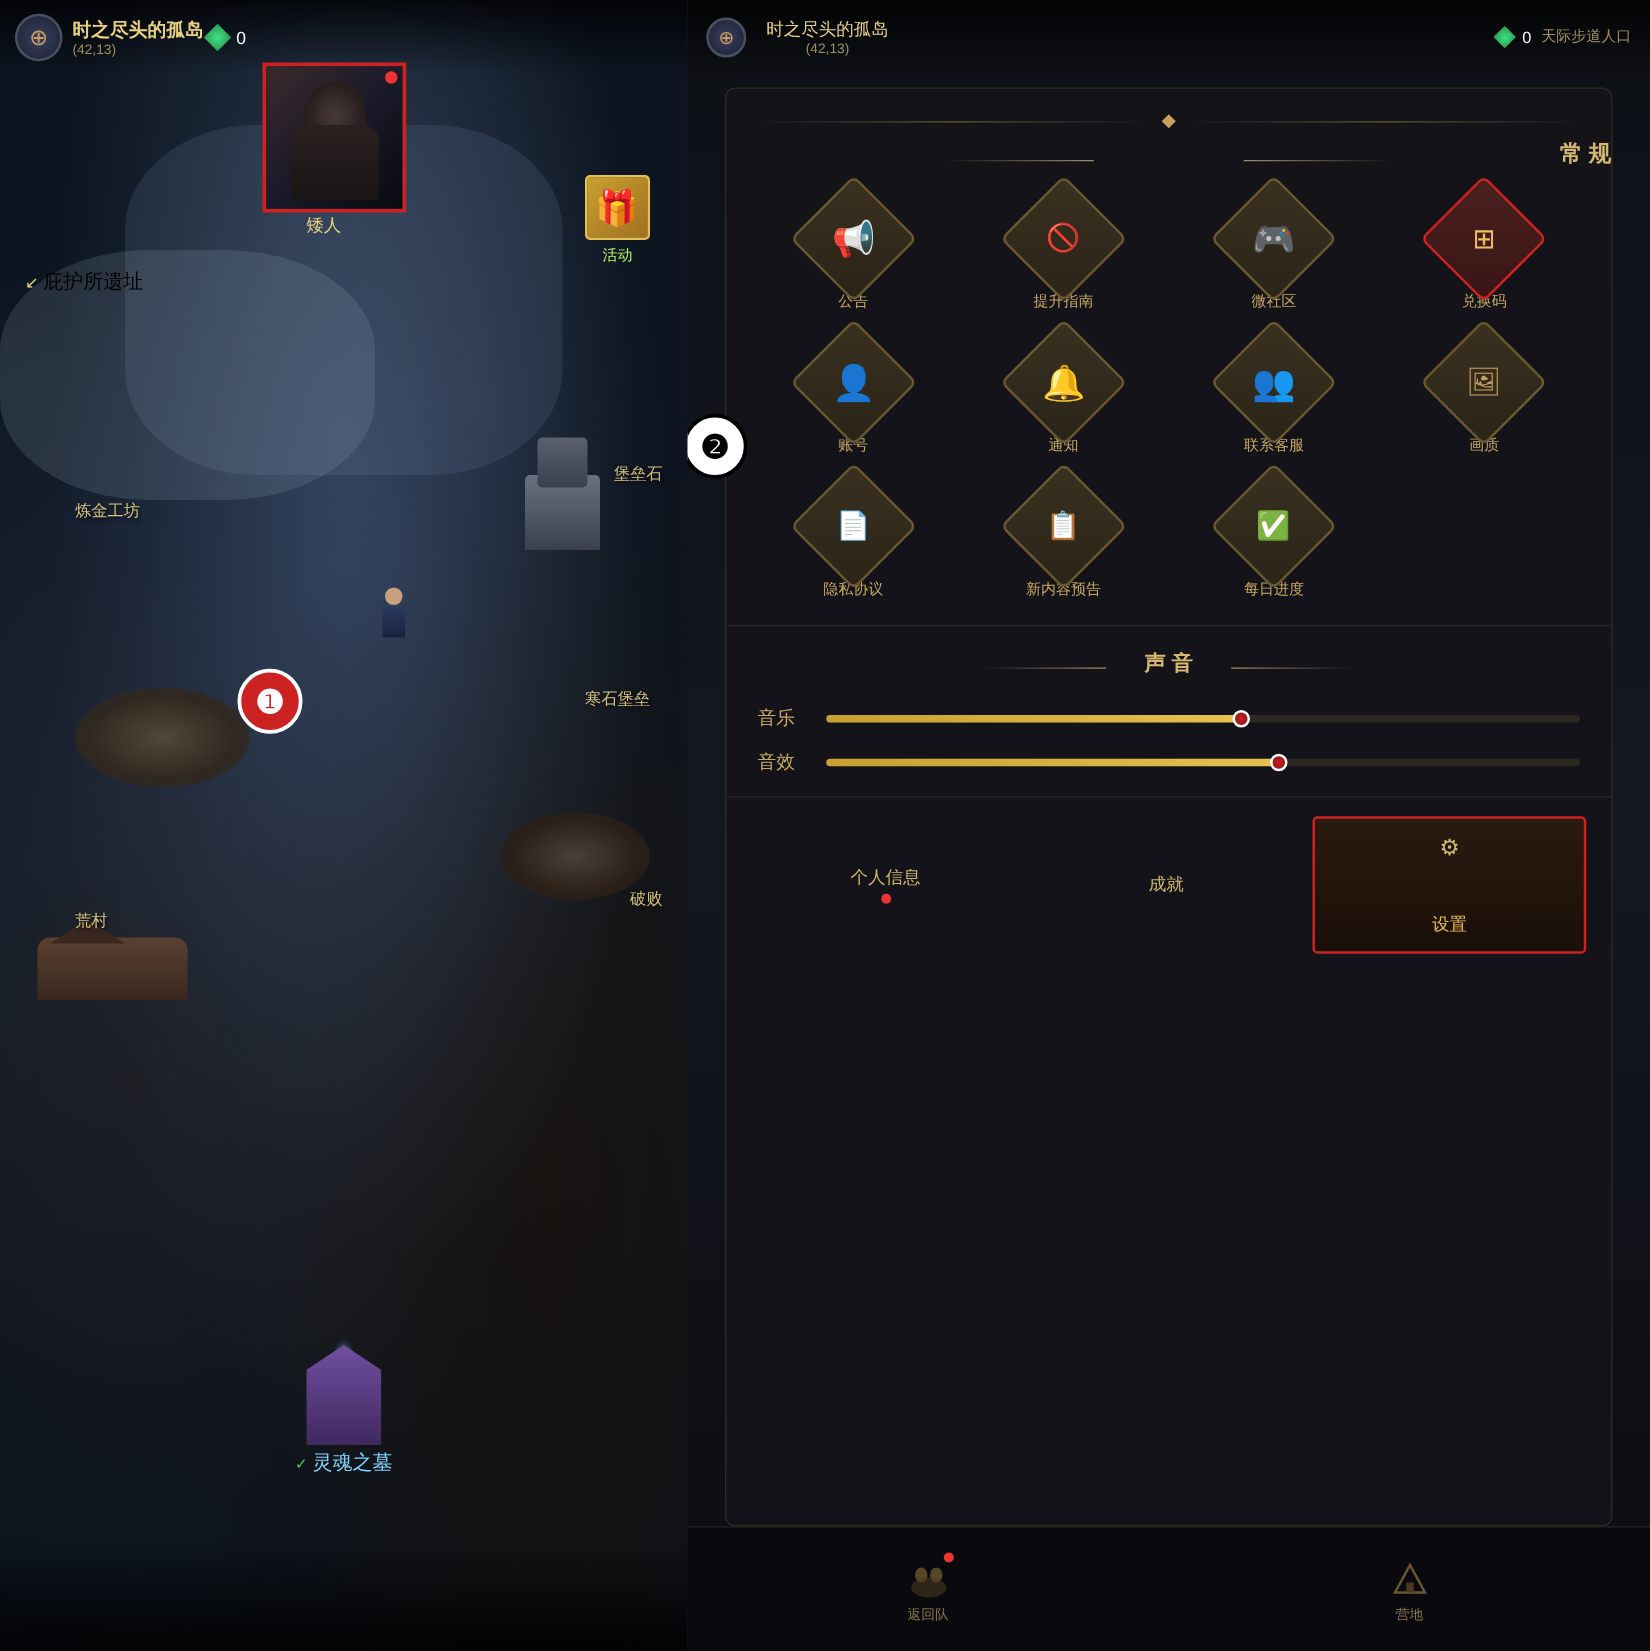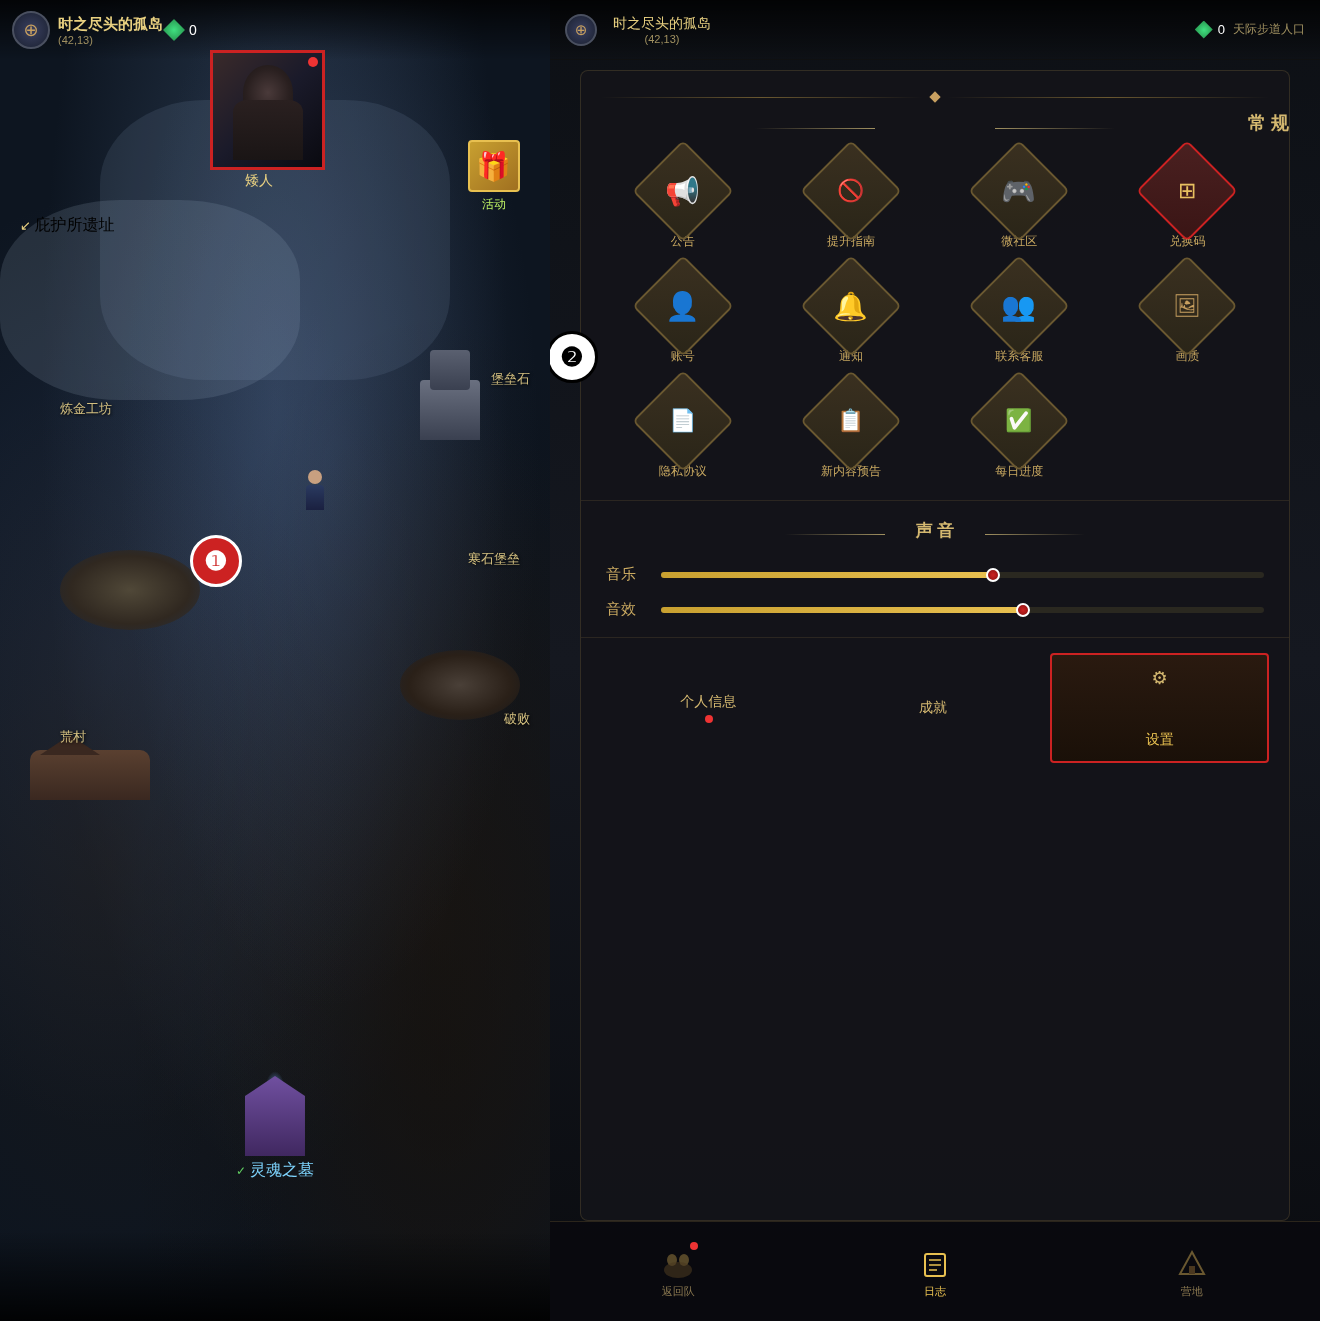--- a/index.html
+++ b/index.html
@@ -1060,31 +1060,20 @@
       <div class="tab-red-dot"></div>
       <div class="bottom-tab-icon">
         <svg width="32" height="32" viewBox="0 0 32 32">
           <ellipse cx="10" cy="12" rx="5" ry="6" fill="#6a5830" opacity="0.8"></ellipse>
           <ellipse cx="22" cy="12" rx="5" ry="6" fill="#6a5830" opacity="0.8"></ellipse>
           <ellipse cx="16" cy="22" rx="14" ry="8" fill="#4a3820" opacity="0.6"></ellipse>
         </svg>
       </div>
       <span class="bottom-tab-label">返回队</span>
     </div>
-    <div class="bottom-tab active">
-      <div class="bottom-tab-icon" style="color:#e8c050;">
-        <svg width="32" height="32" viewBox="0 0 32 32">
-          <rect x="6" y="6" width="20" height="22" rx="2" fill="none" stroke="#e8c050" stroke-width="2"></rect>
-          <line x1="10" y1="12" x2="22" y2="12" stroke="#e8c050" stroke-width="1.5"></line>
-          <line x1="10" y1="17" x2="22" y2="17" stroke="#e8c050" stroke-width="1.5"></line>
-          <line x1="10" y1="22" x2="18" y2="22" stroke="#e8c050" stroke-width="1.5"></line>
-        </svg>
-      </div>
-      <span class="bottom-tab-label" style="color:#e8c050;">日志</span>
-    </div>
     <div class="bottom-tab">
       <div class="bottom-tab-icon">
         <svg width="32" height="32" viewBox="0 0 32 32">
           <polygon points="16,4 28,26 4,26" fill="none" stroke="#6a5830" stroke-width="2"></polygon>
           <rect x="13" y="18" width="6" height="8" fill="#4a3820"></rect>
         </svg>
       </div>
       <span class="bottom-tab-label">营地</span>
     </div>
   </div>

